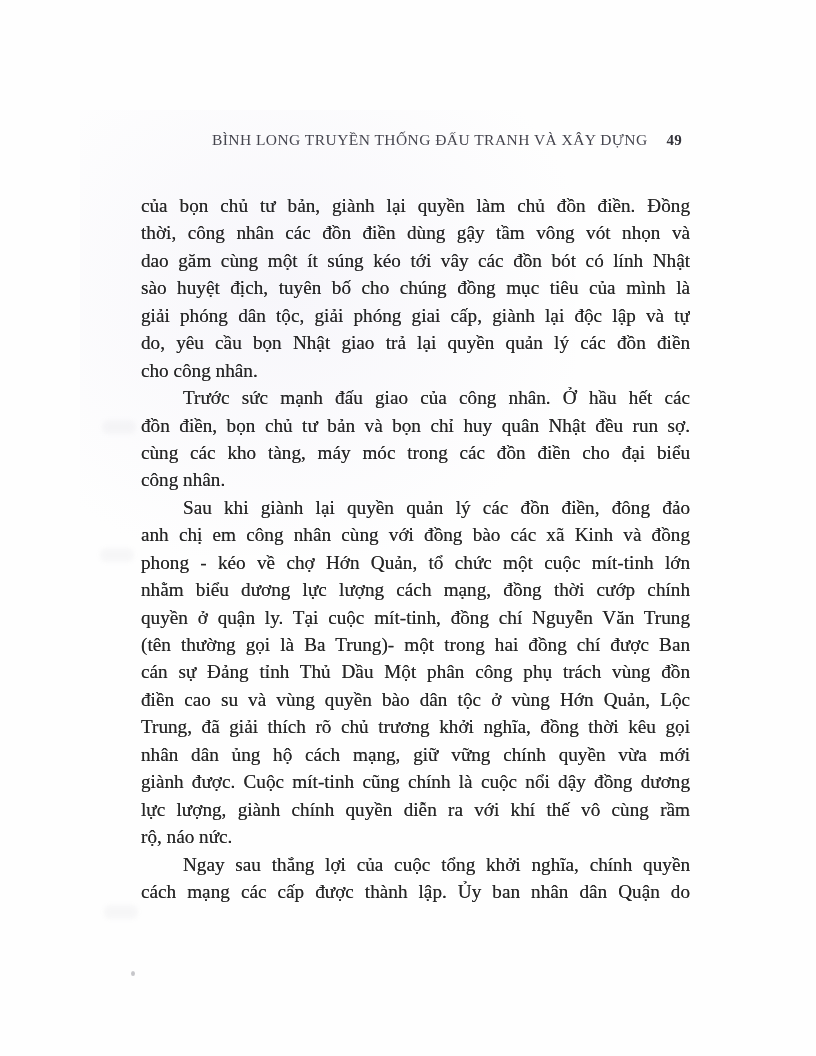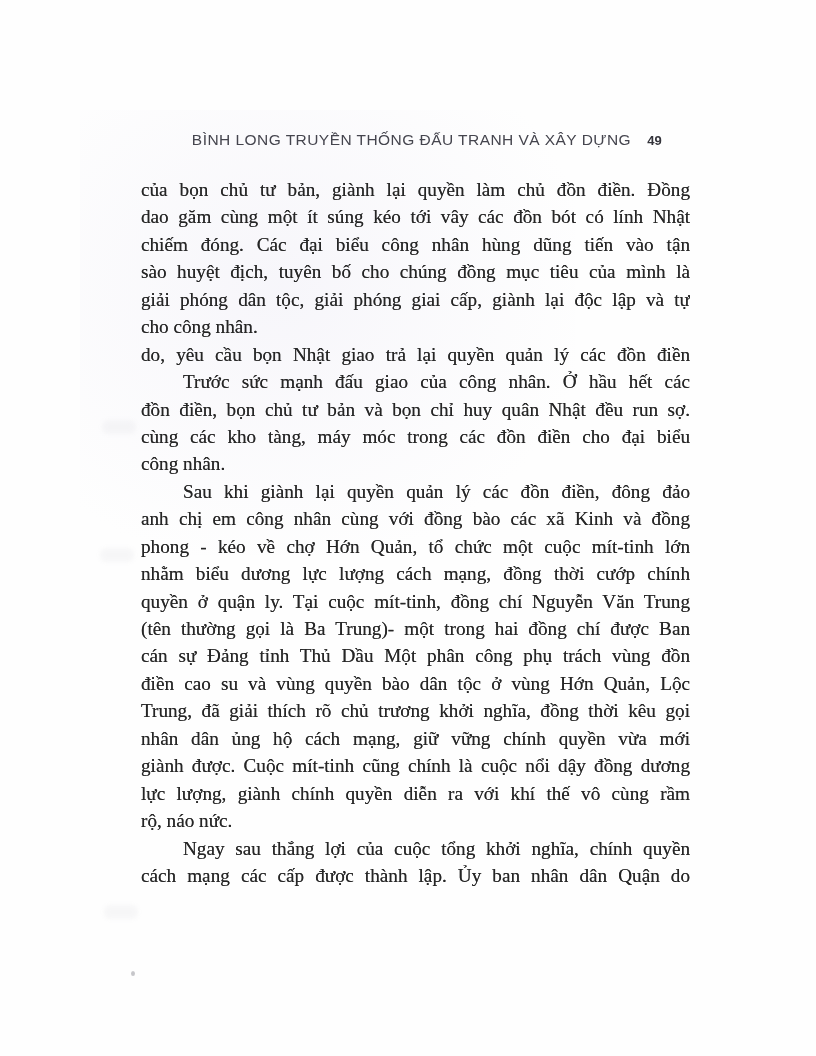--- a/index.html
+++ b/index.html
@@ -19,35 +19,34 @@
   .scan-speck {
     position:absolute; left:131px; top:971px; width:4px; height:5px;
     background:#9a9aa0; opacity:.55; border-radius:50%;
     filter:blur(0.6px);
   }
   .bleed {
     position:absolute; width:34px; height:14px; border-radius:6px;
     background:#b9b9c2; opacity:0.10; filter:blur(2px); pointer-events:none;
   }
   .running-head {
-    position:absolute; top:131px; left:136px; width:548px;
+    position:absolute; top:131px; left:156px; width:548px;
     box-sizing:border-box; padding-right:22px;
-    display:flex; justify-content:flex-end; align-items:baseline; 
-    font-family:Liberation Sans, sans-serif;
+    display:flex; justify-content:flex-end; align-items:baseline; gap:19px;
+    font-family:Liberation Serif, serif;
     font-size:15.5px; letter-spacing:0.45px;
     color: var(--header_ink, #45454e);
     white-space:nowrap;
   }
   .running-head .page-num {
-    font-weight:700; font-size:13px; letter-spacing:0.2px;
+    font-weight:700; font-size:15px; letter-spacing:0.2px;
     color: var(--page_number_ink, #34343b);
-    margin-left: 16px;
   }
   .body-text {
-    position:absolute; top:176px; left:141px; width:549px;
+    position:absolute; top:192px; left:141px; width:549px;
     font-size:19.2px; line-height:27.45px;
     color: var(--ink, #262626);
     text-shadow: 0 0 0.45px rgba(38,38,38,0.75);
   }
   .line {
     height:27.45px; overflow:hidden;
     text-align:justify; text-align-last:justify;
   }
   .line.short { text-align-last:left; }
   .line.indent { text-indent:42px; }
@@ -63,26 +62,26 @@
   <div class="bleed" style="left:104px; top:905px;"></div>
   <div class="scan-speck"></div>
 
   <div class="running-head">
     <span class="head-title">BÌNH LONG TRUYỀN THỐNG ĐẤU TRANH VÀ XÂY DỰNG</span>
     <span class="page-num">49</span>
   </div>
 
   <div class="body-text">
       <div class="line">của bọn chủ tư bản, giành lại quyền làm chủ đồn điền. Đồng</div>
+      <div class="line">thời, công nhân các đồn điền dùng gậy tầm vông vót nhọn và</div>
       <div class="line">dao găm cùng một ít súng kéo tới vây các đồn bót có lính Nhật</div>
-      <div class="line">chiếm đóng. Các đại biểu công nhân hùng dũng tiến vào tận</div>
       <div class="line">sào huyệt địch, tuyên bố cho chúng đồng mục tiêu của mình là</div>
       <div class="line">giải phóng dân tộc, giải phóng giai cấp, giành lại độc lập và tự</div>
+      <div class="line">do, yêu cầu bọn Nhật giao trả lại quyền quản lý các đồn điền</div>
       <div class="line short">cho công nhân.</div>
-      <div class="line">do, yêu cầu bọn Nhật giao trả lại quyền quản lý các đồn điền</div>
       <div class="line indent">Trước sức mạnh đấu giao của công nhân. Ở hầu hết các</div>
       <div class="line">đồn điền, bọn chủ tư bản và bọn chỉ huy quân Nhật đều run sợ.</div>
       <div class="line">cùng các kho tàng, máy móc trong các đồn điền cho đại biểu</div>
       <div class="line short">công nhân.</div>
       <div class="line indent">Sau khi giành lại quyền quản lý các đồn điền, đông đảo</div>
       <div class="line">anh chị em công nhân cùng với đồng bào các xã Kinh và đồng</div>
       <div class="line">phong - kéo về chợ Hớn Quản, tổ chức một cuộc mít-tinh lớn</div>
       <div class="line">nhằm biểu dương lực lượng cách mạng, đồng thời cướp chính</div>
       <div class="line">quyền ở quận ly. Tại cuộc mít-tinh, đồng chí Nguyễn Văn Trung</div>
       <div class="line">(tên thường gọi là Ba Trung)- một trong hai đồng chí được Ban</div>

